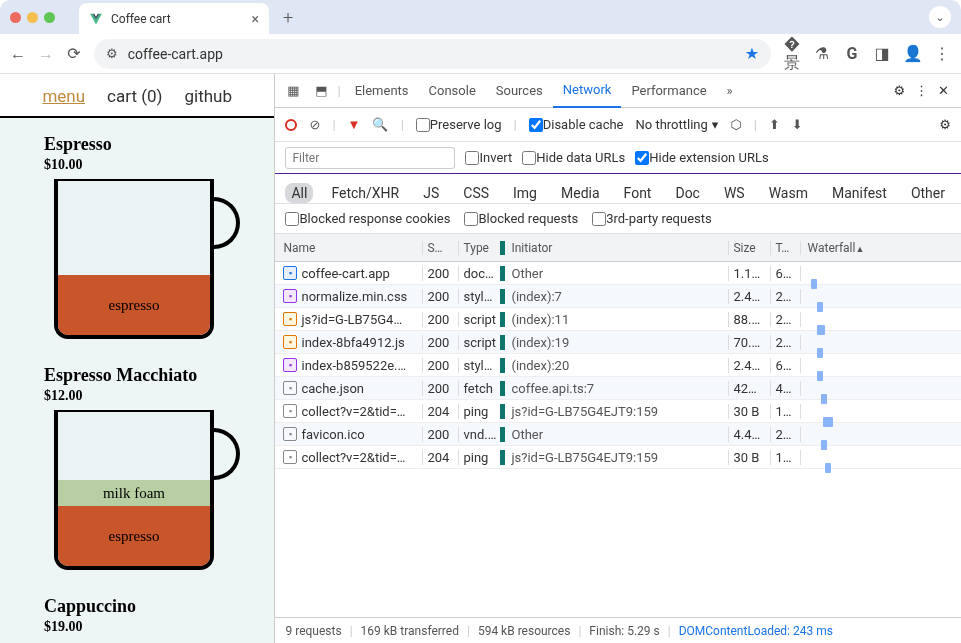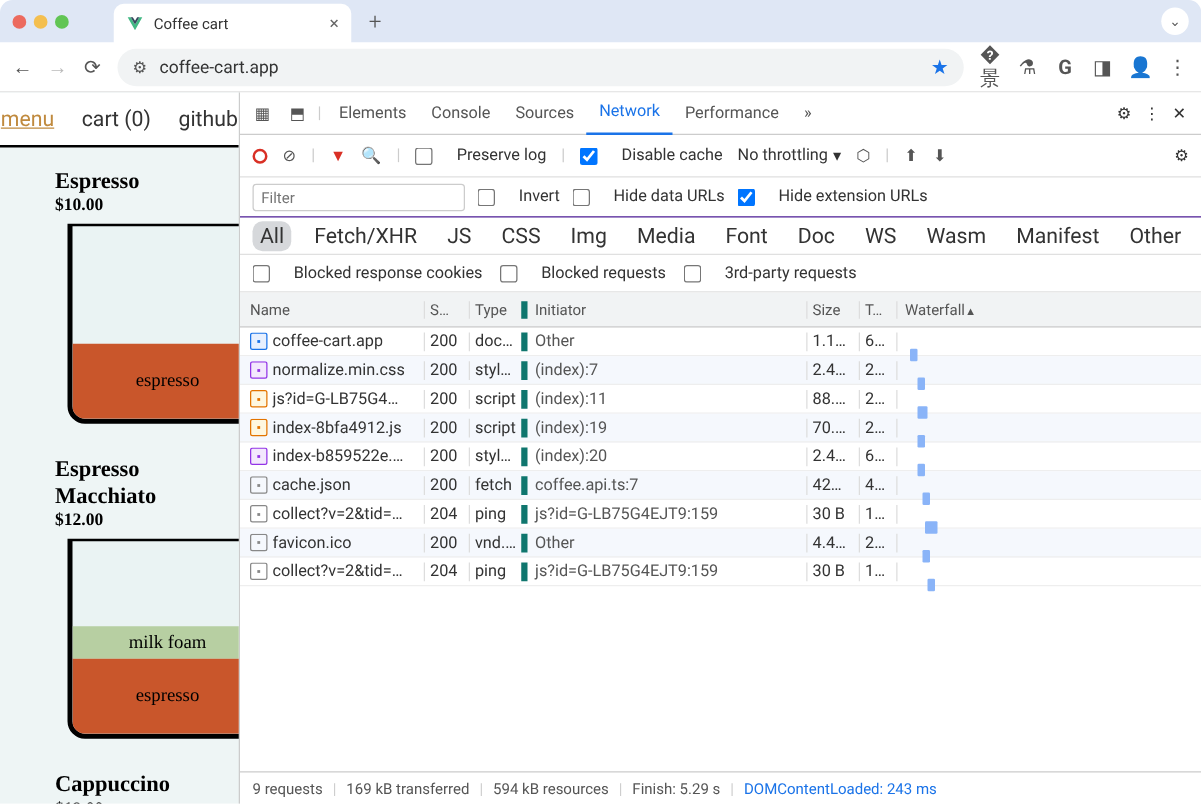--- a/index.html
+++ b/index.html
@@ -1,21 +1,21 @@
 <!DOCTYPE html>
 <html><head>
 <meta charset="utf-8">
 <style>
 *{box-sizing:border-box;margin:0;padding:0;font-family:-apple-system,BlinkMacSystemFont,"Segoe UI",Roboto,sans-serif}
 body{width:961px;height:643px;overflow:hidden;background:#fff}
 .chrome{background:#dfe7f5;height:34px;display:flex;align-items:center;padding:0 10px;gap:8px;border-radius:10px 10px 0 0}
 .dots{display:flex;gap:6px}
 .dot{width:11px;height:11px;border-radius:50%}
 .dot.r{background:#ec6a5e}.dot.y{background:#f4bf4f}.dot.g{background:#61c554}
-.tab{background:#fff;height:32px;border-radius:8px 8px 0 0;display:flex;align-items:center;padding:0 10px;gap:8px;margin-left:28px;margin-top:4px;min-width:190px}
+.tab{background:#fff;height:32px;border-radius:8px 8px 0 0;display:flex;align-items:center;padding:0 10px;gap:8px;margin-left:16px;margin-top:4px;min-width:190px}
 .tab-icon{width:14px;height:14px;color:#41b883}
 .tab-title{font-size:12px;color:#333}
 .tab-x{margin-left:auto;color:#666;font-size:14px}
 .newtab{margin-left:6px;color:#555;font-size:18px;font-weight:300}
 .chev{margin-left:auto;width:22px;height:22px;border-radius:50%;background:#fff;display:flex;align-items:center;justify-content:center;font-size:11px;color:#555}
 .addr{background:#fff;height:40px;display:flex;align-items:center;padding:0 10px;gap:12px;border-bottom:1px solid #e0e0e0}
 .nav-ic{width:16px;color:#555;text-align:center;cursor:pointer}
 .nav-ic.d{color:#bbb}
 .url-bar{flex:1;background:#f1f3f4;border-radius:20px;height:30px;display:flex;align-items:center;padding:0 12px;gap:10px;font-size:14px;color:#333}
 .star{color:#1a73e8;margin-left:auto;font-size:16px}
@@ -40,26 +40,26 @@
 .dt-ic{width:24px;text-align:center;color:#555}
 .dt-tab{padding:0 10px;height:34px;display:flex;align-items:center;color:#555;cursor:pointer}
 .dt-tab.act{color:#1a73e8;border-bottom:2px solid #1a73e8}
 .dt-more{color:#555;padding:0 6px}
 .dt-right{margin-left:auto;display:flex;gap:10px;align-items:center;padding-right:6px}
 .dt-bar{display:flex;align-items:center;height:34px;border-bottom:1px solid #e0e0e0;padding:0 10px;gap:12px}
 .rec{width:12px;height:12px;border:2px solid #d93025;border-radius:50%}
 .ban{color:#555}
 .funnel{color:#d93025}
 .srch{color:#555}
-.cb{display:flex;align-items:center;gap:19px}
+.cb{display:flex;align-items:center;gap:0}
 .cb input{width:14px;height:14px}
 .sel{display:flex;align-items:center;gap:4px;color:#333}
 .dt-bar2{display:flex;align-items:center;height:32px;border-bottom:1px solid #4c1d95;padding:0 10px;gap:10px}
 .flt{border:1px solid #ccc;border-radius:3px;height:22px;width:170px;padding:0 6px;font-size:12px}
-.dt-bar3{display:flex;align-items:center;height:30px;border-bottom:1px solid #e0e0e0;padding:0 10px;gap:12px;font-size:17px}
+.dt-bar3{display:flex;align-items:flex-end;height:30px;border-bottom:1px solid #e0e0e0;padding:0 10px;gap:12px;font-size:14px}
 .chip{padding:2px 6px;border-radius:8px;cursor:pointer}
 .chip.act{background:#d6d8db}
 .dt-bar4{display:flex;align-items:center;height:30px;border-bottom:1px solid #e0e0e0;padding:0 10px;gap:14px;font-size:13px}
 .tbl{flex:1;overflow:auto}
 .hdr{display:flex;border-bottom:1px solid #ccc;background:#f1f3f4;height:28px;align-items:center;font-size:12px;color:#555}
 .col-n{width:148px;padding-left:8px;border-right:1px solid #ddd}
 .col-s{width:36px;padding-left:4px;border-right:1px solid #ddd}
 .col-t{width:46px;padding-left:4px;border-right:5px solid #0f766e}
 .col-i{width:224px;padding-left:6px;border-right:1px solid #ddd}
 .col-sz{width:42px;padding-left:4px;border-right:1px solid #ddd;text-align:left}

